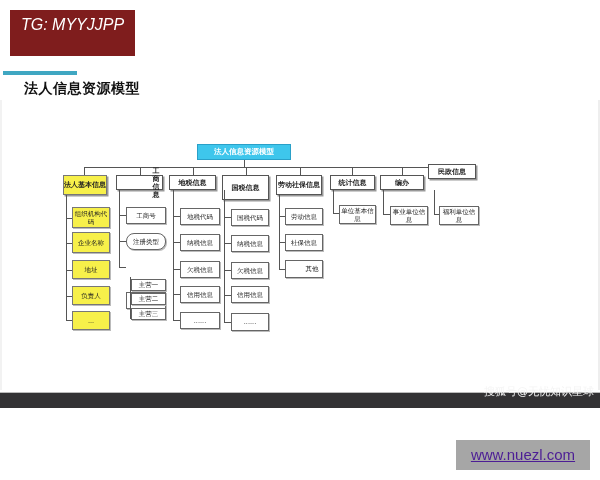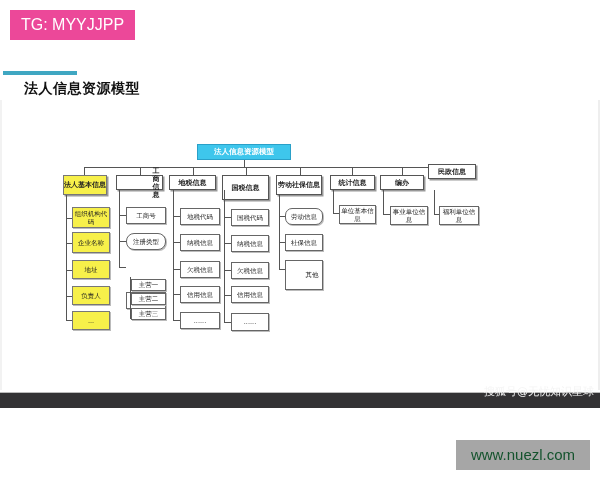--- a/index.html
+++ b/index.html
@@ -1,24 +1,24 @@
 <!DOCTYPE html>
 <html><head>
 <meta charset="utf-8">
 <style>
   html,body{margin:0;padding:0;}
   body{width:600px;height:480px;position:relative;background:#ffffff;overflow:hidden;font-family:"DejaVu Sans",sans-serif;}
-  .tg-badge{position:absolute;left:10px;top:10px;width:125px;height:30px;background:#ec4899;color:#fff;font-family:"Liberation Sans",sans-serif;font-size:16px;line-height:30px;text-align:center;}
+  .tg-badge{position:absolute;left:10px;top:10px;width:125px;height:46px;background:#7f1d1d;color:#fff;font-family:"Liberation Sans",sans-serif;font-size:16px;line-height:30px;text-align:center;font-style:italic;}
   .accent-bar{position:absolute;left:3px;top:71px;width:74px;height:4px;background:#3fa7c2;}
   .page-title{position:absolute;left:24px;top:80px;font-size:14px;font-weight:bold;color:#111;letter-spacing:0.5px;}
   .slide-edge{position:absolute;left:0;top:100px;width:2px;height:290px;background:#f2f2f2;}
   .slide-edge-r{position:absolute;right:0;top:100px;width:2px;height:290px;background:#eeeeee;}
   .bottom-bar{position:absolute;left:0;top:392px;width:600px;height:15px;background:#333234;border-top:1px solid #bbb;}
   .watermark-bar{position:absolute;right:6px;top:384px;color:#f4f4f4;font-size:11px;white-space:nowrap;}
-  .url-badge{position:absolute;left:456px;top:440px;width:134px;height:30px;background:#a6a6a6;color:#14532d;font-family:"Liberation Sans",sans-serif;font-size:15px;line-height:30px;text-align:center;}
+  .url-badge{position:absolute;left:456px;top:440px;width:134px;height:30px;background:#a6a6a6;color:#4c1d95;font-family:"Liberation Sans",sans-serif;font-size:15px;line-height:30px;text-align:center;text-decoration:underline;}
 
   .diagram{position:absolute;left:0;top:0;width:600px;height:400px;}
   .line{position:absolute;background:#555;}
   .box{position:absolute;box-sizing:border-box;border:1px solid #666;background:#fff;font-size:6.5px;color:#222;display:flex;align-items:center;justify-content:center;text-align:center;line-height:8px;box-shadow:1px 1px 0 #bbb;}
   .box.cat{font-weight:bold;font-size:7px;border:1.2px solid #555;box-shadow:1.5px 1.5px 0 #999;}
   .box.yellow{background:#f7f04a;border-color:#777;}
   .root{position:absolute;left:197px;top:144px;width:94px;height:16px;background:#3ec6ec;border:1px solid #2aa0c8;color:#fff;font-size:7.5px;font-weight:bold;display:flex;align-items:center;justify-content:center;box-sizing:border-box;}
 </style>
 </head>
 <body>
@@ -157,27 +157,27 @@
       <span>信用信息</span>
     </div>
   <div class="box" style="left:231px;top:313px;width:38px;height:18px;">
       <span>......</span>
     </div>
 
   <div class="line" style="left:279px;top:195px;width:1px;height:74px;"></div>
   <div class="line" style="left:279px;top:216px;width:7px;height:1px;"></div>
   <div class="line" style="left:279px;top:242px;width:7px;height:1px;"></div>
   <div class="line" style="left:279px;top:269px;width:7px;height:1px;"></div>
-  <div class="box" style="left:285px;top:208px;width:38px;height:17px;border-radius:7px;">
+  <div class="box" style="left:285px;top:208px;width:38px;height:17px;">
       <span>劳动信息</span>
     </div>
   <div class="box" style="left:285px;top:234px;width:38px;height:17px;">
       <span>社保信息</span>
     </div>
-  <div class="box" style="left:285px;top:260px;width:38px;height:30px;padding-left:16px;">
+  <div class="box" style="left:285px;top:260px;width:38px;height:18px;padding-left:16px;">
       <span>其他</span>
     </div>
 
   <div class="line" style="left:333px;top:190px;width:1px;height:23px;"></div>
   <div class="line" style="left:333px;top:213px;width:6px;height:1px;"></div>
   <div class="box" style="left:339px;top:205px;width:37px;height:19px;">
       <span>单位基本信息</span>
     </div>
 
   <div class="line" style="left:383px;top:190px;width:1px;height:24px;"></div>

